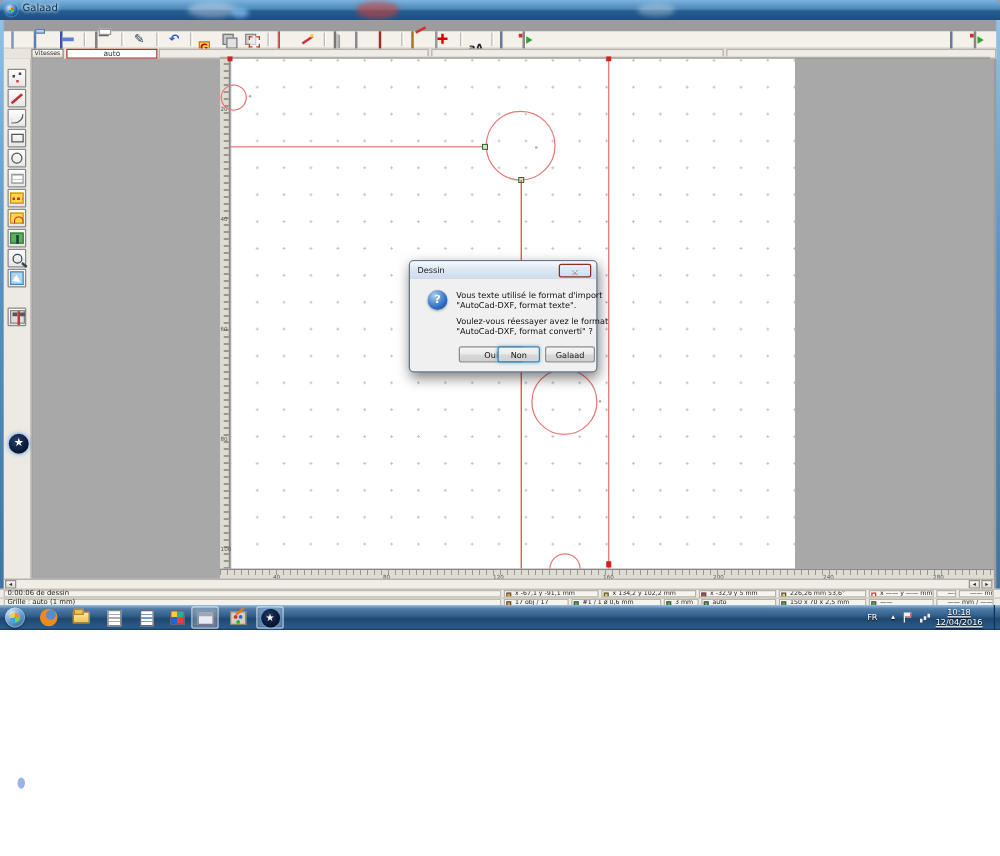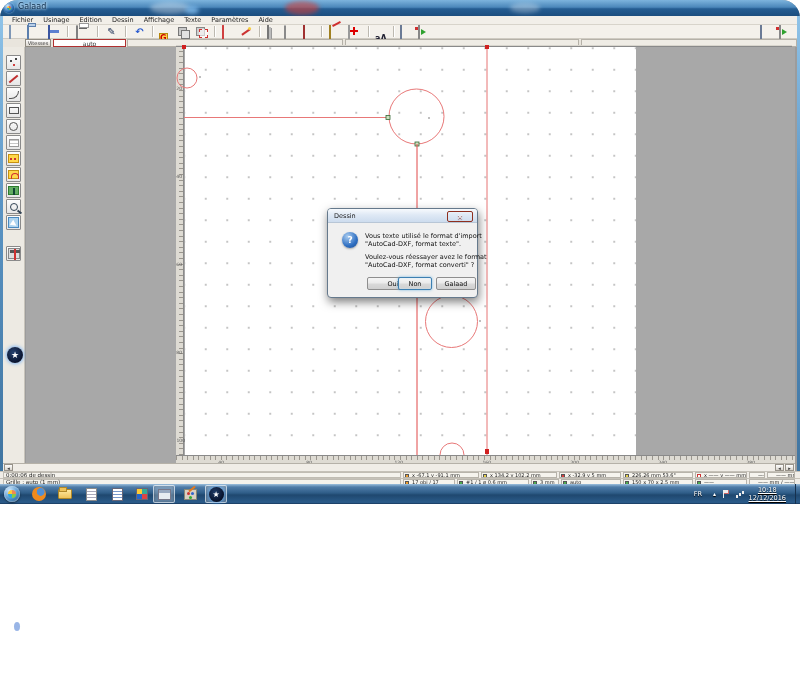--- a/index.html
+++ b/index.html
@@ -1,17 +1,17 @@
 <!DOCTYPE html>
 <html><head>
 <meta charset="utf-8">
 <style>
   html,body{margin:0;padding:0;background:#fff;}
   *{box-sizing:border-box;font-family:"DejaVu Sans","Liberation Sans",sans-serif;}
-  #screen{position:relative;width:800px;height:685px;background:#fff;overflow:hidden;border-radius:18px;}
+  #screen{position:relative;width:800px;height:685px;background:#fff;overflow:hidden;}
   #desktop{position:absolute;left:0;top:0;width:800px;height:504px;background:#9c9c9c;}
 
   
   #titlebar{position:absolute;left:0;top:0;width:800px;height:16px;
     background:linear-gradient(180deg,#7db4dd 0%,#4b87ba 45%,#255d92 55%,#1c4e7f 100%);
     border-radius:4px 4px 0 0;overflow:hidden;}
   .blob{position:absolute;border-radius:50%;filter:blur(2px);}
   .blob.b1{left:150px;top:2px;width:40px;height:12px;background:rgba(255,255,255,.35);}
   .blob.b2{left:285px;top:1px;width:34px;height:14px;background:rgba(220,60,50,.55);}
   .blob.b3{left:510px;top:3px;width:30px;height:10px;background:rgba(255,255,255,.30);}
@@ -203,30 +203,20 @@
     <div class="blob b1"></div>
     <div class="blob b2"></div>
     <div class="blob b3"></div>
     <div class="blob b4"></div>
     <span id="app-ico"></span>
     <span id="title-text">Galaad</span>
   </div>
   <div class="win-border left"></div>
   <div class="win-border right"></div>
 
-  <div id="menubar">
-    <span class="menu-item">Fichier</span>
-    <span class="menu-item">Usinage</span>
-    <span class="menu-item">Edition</span>
-    <span class="menu-item">Dessin</span>
-    <span class="menu-item">Affichage</span>
-    <span class="menu-item">Texte</span>
-    <span class="menu-item">Paramètres</span>
-    <span class="menu-item">Aide</span>
-  </div>
 
   <div id="toolbar">
     <div class="tb" style="left:5px"><span class="ic-new"></span></div>
     <div class="tb" style="left:24px"><span class="ic-open"></span></div>
     <div class="tb" style="left:45px"><span class="ic-save"></span></div>
     <div class="tbsep" style="left:64px"></div>
     <div class="tb" style="left:73px"><span class="ic-print"></span></div>
     <div class="tbsep" style="left:94px"></div>
     <div class="tb" style="left:102px">
           <span class="gly ic-pencil">✎</span>
@@ -414,21 +404,21 @@
     <div class="tk pressed" style="left:205px">
           <span class="tki tki-galaad"><span>★</span></span>
         </div>
     <div id="tray">
       <span id="tray-lang">FR</span>
       <span id="tray-arrow">▴</span>
       <span id="tray-flag"></span>
       <span id="tray-net"></span>
       <div id="tray-clock">
         <div>10:18</div>
-        <div>12/12/2016</div>
+        <div>12/04/2016</div>
       </div>
     </div>
     <div id="show-desktop"></div>
   </div>
 
  </div>
  <div id="blue-speck"></div>
 </div>
 
 </body></html>

